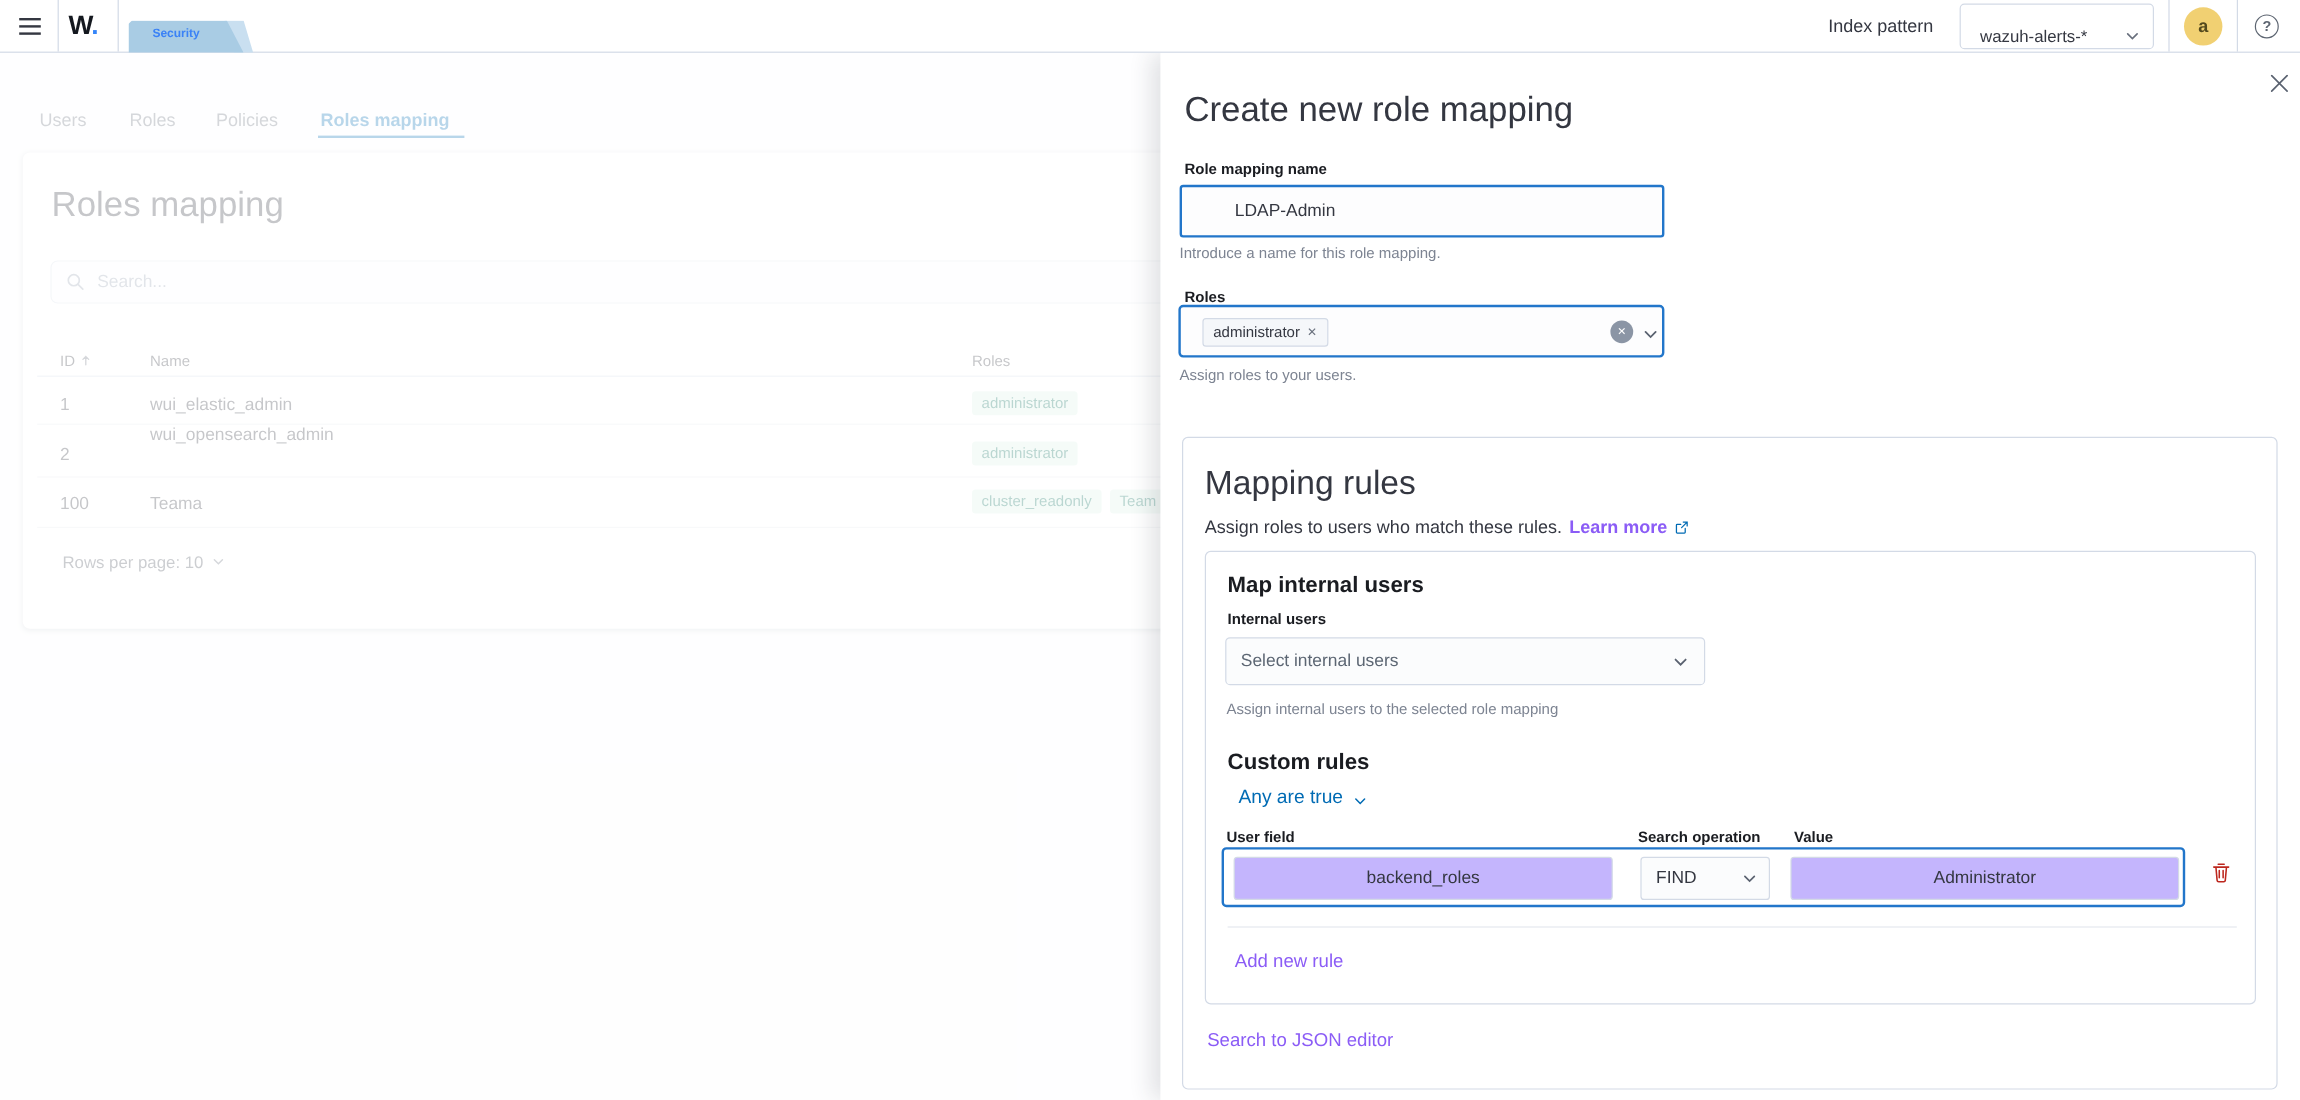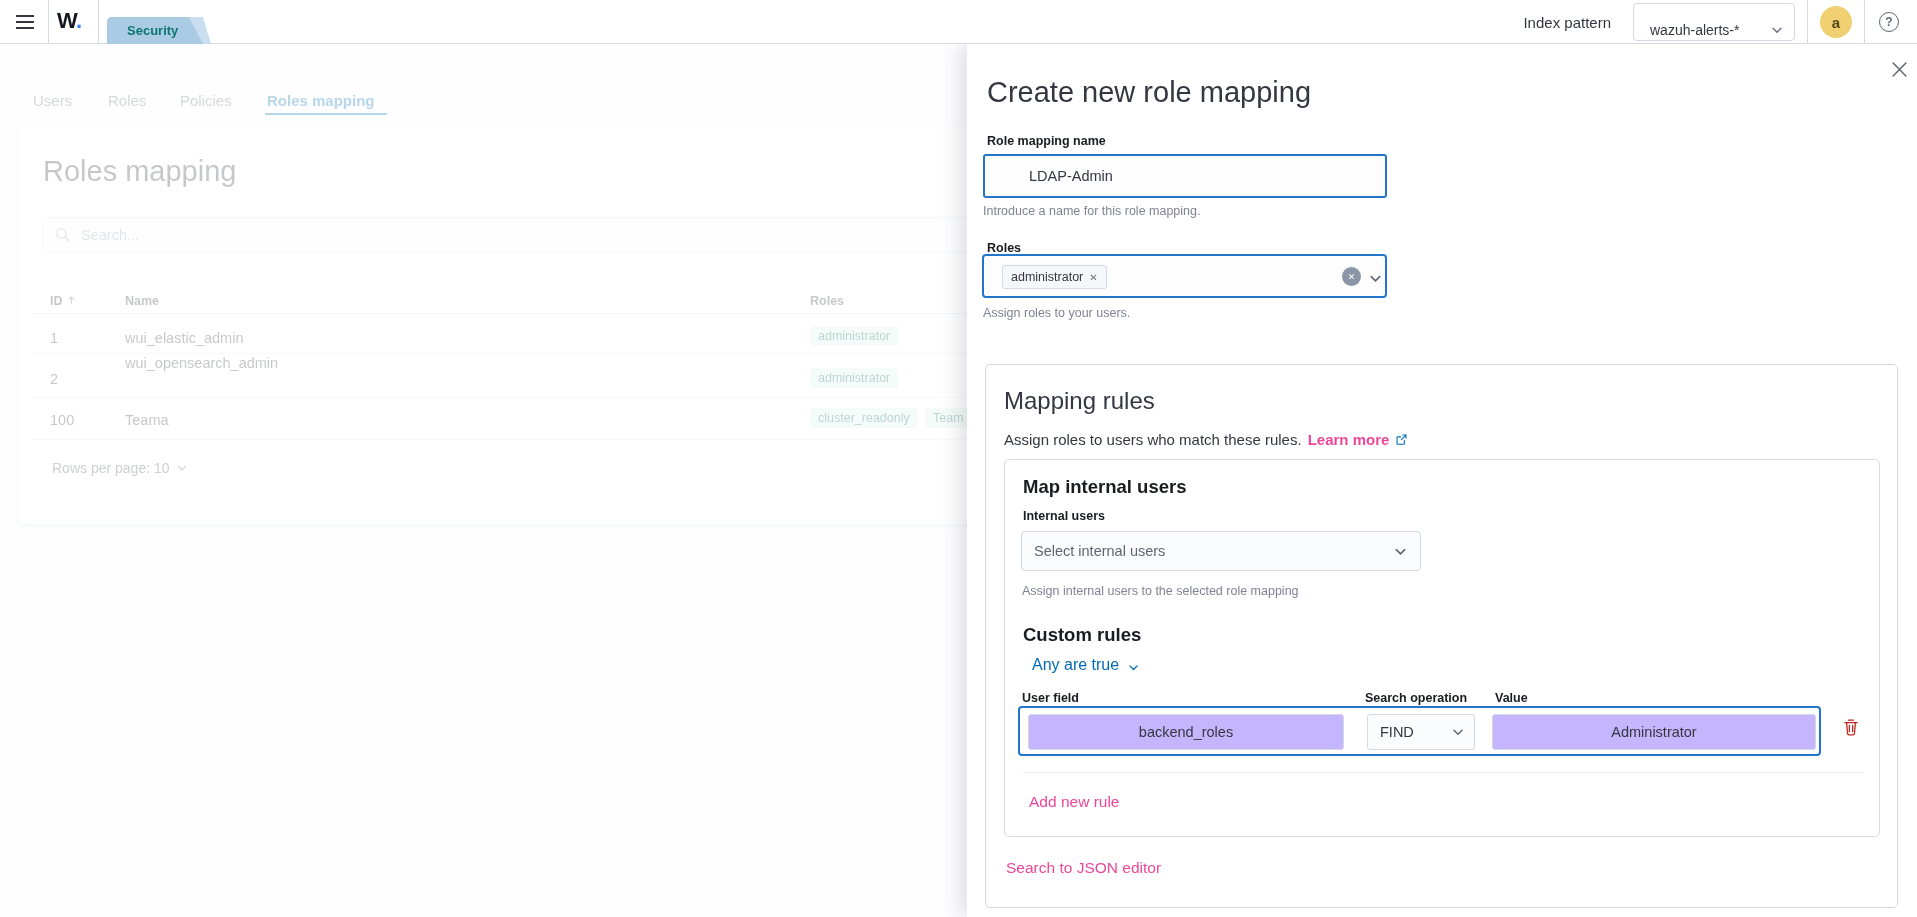--- a/index.html
+++ b/index.html
@@ -9,41 +9,41 @@
   
   .topbar { position:absolute; left:0; top:0; width:1917px; height:44px; background:#fff; border-bottom:1px solid #d3dae6; z-index:30; }
   .hamburger { position:absolute; left:13px; top:11px; width:24px; height:22px; display:flex; flex-direction:column; justify-content:center; gap:4px; cursor:pointer; }
   .hamburger span { display:block; width:18px; height:2px; background:#343741; margin-left:3px; }
   .tb-sep { position:absolute; top:0; height:43px; width:1px; background:#d3dae6; }
   .logo { position:absolute; left:57px; top:8px; font-size:22px; font-weight:700; color:#14181f; letter-spacing:-0.5px; }
   .logo .dot { color:#3585f9; }
   .sec-tab { position:absolute; left:107px; top:17px; width:110px; height:27px; }
   .sec-tab .tail { position:absolute; inset:0; background:#c9dff0; clip-path:polygon(80px 0, 96px 0, 104px 27px, 88px 27px); }
   .sec-tab .bodyshape { position:absolute; inset:0; background:#a9cce4; clip-path:polygon(0 3px, 3px 0, 82px 0, 96px 27px, 0 27px); }
-  .sec-tab .label { position:absolute; left:20px; top:6px; font-size:13px; font-weight:700; color:#0f766e; }
+  .sec-tab .label { position:absolute; left:20px; top:6px; font-size:10px; font-weight:700; color:#3b82f6; }
   .tb-right { position:absolute; right:10px; top:0; height:44px; display:flex; align-items:center; }
   .ip-label { font-size:15px; color:#343741; margin-right:22px; }
   .ip-select { width:162px; height:38px; background:#fff; border:1px solid #d3dae6; border-radius:4px; display:flex; align-items:center; padding:16px 10px 0 16px; cursor:pointer; }
   .ip-select .val { font-size:14px; color:#343741; flex:1; }
   .vr { width:1px; height:43px; background:#d3dae6; margin:0 12px; align-self:flex-start; }
   .avatar { width:32px; height:32px; border-radius:50%; background:#f1d072; color:#54491d; font-size:15px; font-weight:700; display:flex; align-items:center; justify-content:center; cursor:pointer; }
   .help-btn { width:20px; height:20px; border:1.4px solid #5d6571; border-radius:50%; color:#5d6571; font-size:12px; font-weight:700; display:flex; align-items:center; justify-content:center; margin:0 8px 0 2px; cursor:pointer; }
 
   
   .page { position:absolute; left:0; top:44px; width:1917px; height:873px; background:#fafbfd; z-index:1; }
   .nav-tab { position:absolute; top:48px; font-size:15px; color:#69707d; cursor:pointer; }
   .nav-tab.active { color:#006BB4; font-weight:700; }
   .tab-underline { position:absolute; left:265px; top:69px; width:122px; height:2px; background:#006BB4; }
   .card { position:absolute; left:19px; top:83px; width:1879px; height:397px; background:#fff; border-radius:6px; box-shadow:0 1px 4px rgba(70,80,95,.22); }
   .pg-title { position:absolute; left:43px; top:111px; font-size:29px; font-weight:300; color:#343741; }
   .searchbox { position:absolute; left:42px; top:173px; width:1836px; height:36px; background:#fbfcfd; border:1px solid #dbe1ea; border-radius:6px; display:flex; align-items:center; padding-left:12px; }
   .searchbox svg { margin-right:10px; }
   .searchbox input { border:none; outline:none; background:transparent; font-size:14.5px; color:#343741; width:800px; }
   .searchbox input::placeholder { color:#98a2b3; }
-  .th { position:absolute; font-size:12.5px; font-weight:700; color:#343741; }
+  .th { position:absolute; font-size:12.5px; font-weight:400; color:#343741; }
   .hr-line { position:absolute; left:31px; width:1856px; height:1px; background:#d3dae6; }
   .row-line { position:absolute; left:31px; width:1856px; height:1px; background:#e4e8ee; }
   .td { position:absolute; font-size:14.5px; color:#343741; }
   .badge { position:absolute; height:20px; background:#dcf1e6; color:#0a6e5c; font-size:12.5px; border-radius:3px; display:flex; align-items:center; padding:0 8px; white-space:nowrap; overflow:hidden; }
   .pager { position:absolute; left:52px; top:416px; font-size:14px; color:#4a505c; display:flex; align-items:center; gap:6px; cursor:pointer; }
 
   
   .overlay { position:absolute; left:0; top:44px; width:1917px; height:873px; background:rgba(255,255,255,0.72); z-index:5; }
 
   
@@ -53,23 +53,23 @@
   .fld-label { position:absolute; font-size:12.5px; font-weight:700; color:#1a1c21; }
   .txt-input { position:absolute; background:#fdfdfe; border:2px solid #2276ca; border-radius:3px; font-size:14.5px; color:#343741; padding:0 13px; outline:none; }
   .fld-help { position:absolute; font-size:12.5px; color:#7d8492; }
   .combo { position:absolute; left:15px; top:210px; width:405px; height:44px; background:#fdfdfe; border:2px solid #2276ca; border-radius:4px; }
   .combo-chip { position:absolute; left:18px; top:9px; height:24px; background:#f5f7fa; border:1px solid #d3dae6; border-radius:3px; display:flex; align-items:center; padding:0 8px; font-size:12.5px; color:#343741; gap:6px; }
   .combo-chip .x { color:#69707d; font-size:10px; cursor:pointer; }
   .combo-clear { position:absolute; left:358px; top:11px; width:19px; height:19px; border-radius:50%; background:#8b95a5; color:#fff; font-size:9px; display:flex; align-items:center; justify-content:center; cursor:pointer; }
   .combo-caret { position:absolute; left:384px; top:15px; color:#5a6270; cursor:pointer; }
 
   .outer-panel { position:absolute; left:18px; top:320px; width:913px; height:544px; border:1px solid #d3dae6; border-radius:5px; background:#fff; }
-  .mr-title { position:absolute; left:18px; top:22px; font-size:24px; font-weight:300; color:#343741; }
+  .mr-title { position:absolute; left:18px; top:22px; font-size:28px; font-weight:300; color:#343741; }
   .mr-desc { position:absolute; left:18px; top:66px; font-size:15px; color:#343741; display:flex; align-items:center; gap:6px; white-space:nowrap; }
-  .link { color:#ec4899; cursor:pointer; text-decoration:none; }
+  .link { color:#8b5cf6; cursor:pointer; text-decoration:none; }
   .link.bold { font-weight:700; }
   .inner-panel { position:absolute; left:18px; top:94px; width:876px; height:378px; border:1px solid #d3dae6; border-radius:5px; background:#fff; }
   .sec-title { position:absolute; font-size:18.5px; font-weight:700; color:#1a1c21; }
   .sel-box { position:absolute; background:#fbfcfd; border:1px solid #d3dae6; border-radius:4px; display:flex; align-items:center; padding:0 12px; cursor:pointer; }
   .sel-box .ph { font-size:14.5px; color:#5c6673; flex:1; }
   .anytrue { position:absolute; left:27px; top:196px; font-size:16px; color:#006BB4; display:flex; align-items:flex-end; gap:8px; cursor:pointer; }
   .rule-row { position:absolute; left:13px; top:246px; width:803px; height:50px; border:2px solid #2276ca; border-radius:4px; background:#fff; }
   .rr-input { position:absolute; top:6px; height:36px; background:#c4b5fd; border:1px solid #d3dae6; border-radius:3px; font-size:14.5px; color:#343741; padding:0 12px; outline:none;text-align:center; }
   .rr-select { position:absolute; top:6px; height:36px; background:#fbfcfd; border:1px solid #d3dae6; border-radius:3px; display:flex; align-items:center; padding:0 9px 0 12px; cursor:pointer; }
   .rr-select .val { font-size:14.5px; color:#343741; flex:1; }

